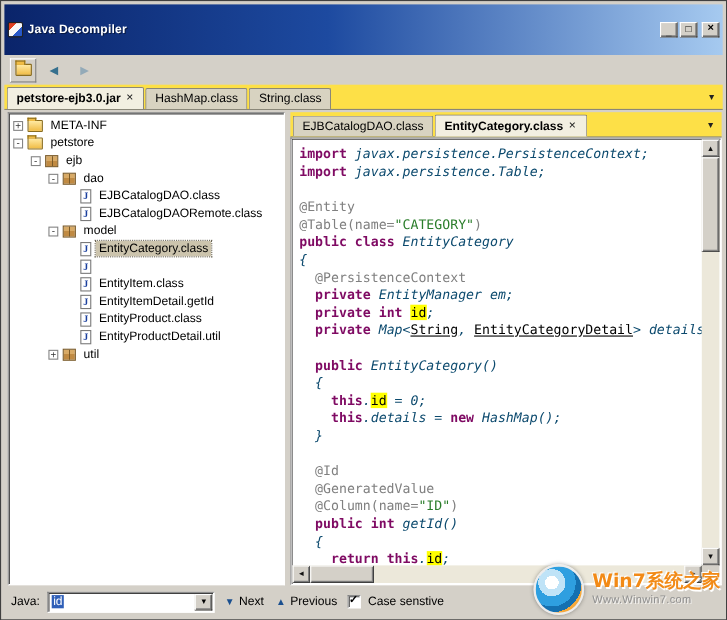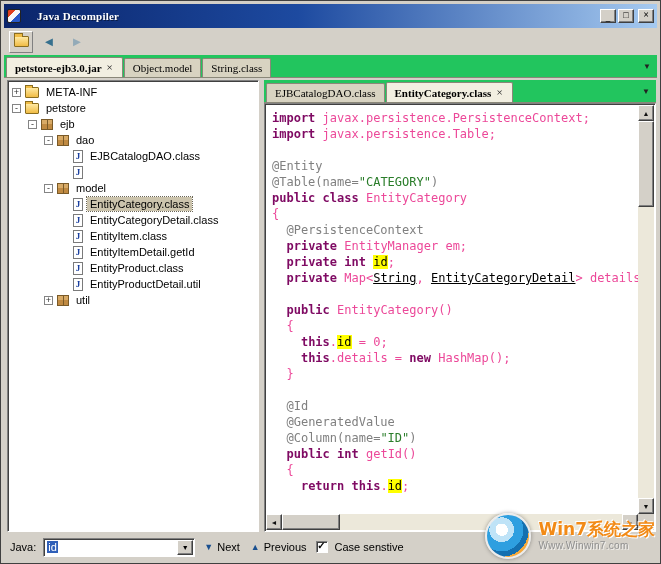--- a/index.html
+++ b/index.html
@@ -9,22 +9,22 @@
     background:#d4d0c8;border:1px solid #404040;padding:3px;
     display:flex;flex-direction:column;
     font-family:"Liberation Sans",sans-serif;font-size:11px;color:#000;
     overflow:hidden;
   }
   
   .raised{background:#d4d0c8;border:1px solid;border-color:#ffffff #404040 #404040 #ffffff;box-shadow:inset -1px -1px 0 #808080;}
   .sunken{border:1px solid;border-color:#808080 #ffffff #ffffff #808080;box-shadow:inset 1px 1px 0 #404040;}
   button{font-family:inherit;cursor:default;}
   
-  .titlebar{flex:0 0 19px;display:flex;align-items:center;gap:16px;padding:5px 3px;
-    background:linear-gradient(90deg,#0a246a 0%,#1d4aa0 45%,#a6caf0 100%);font-family:Liberation Serif, serif;}
+  .titlebar{flex:0 0 19px;display:flex;align-items:center;gap:4px;padding:16px 3px;
+    background:linear-gradient(90deg,#0a246a 0%,#1d4aa0 45%,#a6caf0 100%);}
   .app-icon{width:14px;height:14px;border-radius:2px;border:1px solid #222;
     background:linear-gradient(135deg,#e04020 0 30%,#f8f8f8 30% 62%,#2858c8 62%);}
   .title-text{flex:1;color:#fff;font-weight:bold;font-size:11px;letter-spacing:.2px;
     text-shadow:1px 1px 0 rgba(0,0,0,.45);white-space:nowrap;overflow:hidden;}
   .win-buttons{display:flex;gap:2px;}
   .winbtn{width:16px;height:14px;padding:0;display:flex;align-items:center;justify-content:center;
     font-size:9px;font-weight:bold;line-height:1;color:#000;}
   .winbtn .glyph{transform:translateY(-1px);}
   .winbtn.minimize .glyph{align-self:flex-end;transform:translateY(1px);}
   .winbtn.close{margin-left:2px;font-size:10px;}
@@ -34,21 +34,21 @@
   
   .toolbar{flex:0 0 27px;display:flex;align-items:center;gap:4px;padding:0 5px;}
   .toolbtn{width:24px;height:22px;display:flex;align-items:center;justify-content:center;padding:0;background:transparent;border:1px solid transparent;}
   .toolbtn.framed{background:#d4d0c8;border:1px solid;border-color:#fff #808080 #808080 #fff;}
   .ico-open{display:inline-block;width:15px;height:11px;position:relative;border:1px solid #8a6d1f;border-radius:1px;
     background:linear-gradient(#ffe9a2,#f0bc45);}
   .ico-open::before{content:'';position:absolute;top:-4px;left:-1px;width:7px;height:3px;background:#f0bc45;border:1px solid #8a6d1f;border-bottom:none;}
   .arrow-back{color:#36708e;font-size:13px;line-height:1;}
   .arrow-fwd{color:#93aab8;font-size:13px;line-height:1;}
   
-  .strip{display:flex;align-items:flex-end;background:#22c55e;border-bottom:1px solid #8a8778;padding:0 2px;position:relative;flex:0 0 23px;font-family:Liberation Serif, serif;}
+  .strip{display:flex;align-items:flex-end;background:#fde047;border-bottom:1px solid #8a8778;padding:0 2px;position:relative;flex:0 0 23px;}
   .tabs{display:flex;align-items:flex-end;height:100%;overflow:hidden;white-space:nowrap;}
   .tab{display:inline-flex;align-items:center;gap:4px;height:19px;padding:0 8px;margin:0 1px 0 0;
     background:#d8d3c1;border:1px solid #8a8778;border-bottom:none;border-radius:2px 2px 0 0;font-size:11px;}
   .tab.active{background:#f2efe1;font-weight:bold;height:21px;position:relative;z-index:2;margin-bottom:-1px;border-bottom:1px solid #f2efe1;}
   .tab-close{font-weight:normal;color:#222;font-size:11px;line-height:1;padding:0 1px;}
   .overflow-btn{margin-left:auto;align-self:center;width:16px;height:14px;background:transparent;border:none;padding:0;font-size:8px;color:#222;}
   
   .content{flex:1;display:flex;min-height:0;padding:2px 1px 2px 3px;}
   .tree-panel{flex:0 0 252px;background:#fff;overflow:hidden;padding-top:3px;}
   .tree-row{height:16px;display:flex;align-items:center;white-space:nowrap;}
@@ -68,21 +68,21 @@
   .splitter{flex:0 0 5px;}
   .right-panel{flex:1;display:flex;flex-direction:column;min-width:0;}
   
   .code-wrap{flex:1;position:relative;background:#fff;overflow:hidden;}
   .code{position:absolute;top:1px;left:1px;right:17px;bottom:17px;overflow:hidden;padding:5px 0 0 6px;
     font-family:"DejaVu Sans Mono",monospace;font-size:12px;line-height:16px;white-space:pre;}
   .code-line{height:16px;}
   .tok-k{color:#7f0a63;font-weight:bold;}
   .tok-a{color:#808080;}
   .tok-s{color:#2a7d2a;}
-  .tok-p{color:#ec4899;}
+  .tok-p{color:#0c4a6e;font-style:italic;}
   .tok-h{background:#ffff00;color:#000;}
   .tok-u{color:#000;text-decoration:underline;}
   
   .vsb{position:absolute;top:1px;right:1px;bottom:17px;width:16px;background:#ece8da;}
   .hsb{position:absolute;left:1px;right:17px;bottom:1px;height:16px;background:#ece8da;}
   .sb-corner{position:absolute;right:1px;bottom:1px;width:16px;height:16px;background:#d4d0c8;}
   .sbtn{position:absolute;width:16px;height:16px;display:flex;align-items:center;justify-content:center;font-size:7px;color:#111;padding:0;}
   .sbtn.up{top:0;left:0;} .sbtn.down{bottom:0;left:0;}
   .sbtn.left{left:0;top:0;} .sbtn.right{right:0;top:0;}
   .vthumb{position:absolute;left:0;top:16px;width:16px;height:86px;}
@@ -140,21 +140,21 @@
       </button>
   </div>
 
   <div class="strip">
     <div class="tabs" id="jar-tabs">
         <div class="tab active">
           <span class="tab-label">petstore-ejb3.0.jar</span>
           <span class="tab-close">×</span>
         </div>
         <div class="tab">
-          <span class="tab-label">Object.model</span>
+          <span class="tab-label">HashMap.class</span>
         </div>
         <div class="tab">
           <span class="tab-label">String.class</span>
         </div>
       </div>
     <button class="overflow-btn"><span>▼</span></button>
   </div>
 
   <div class="content">
     <div class="tree-panel sunken" id="tree">
@@ -179,35 +179,35 @@
           <span class="tree-label">dao</span>
         </div>
         <div class="tree-row" style="padding-left: 52px;">
           <span class="expander-gap"></span>
           <span class="ico ico-class">J</span>
           <span class="tree-label">EJBCatalogDAO.class</span>
         </div>
         <div class="tree-row" style="padding-left: 52px;">
           <span class="expander-gap"></span>
           <span class="ico ico-class">J</span>
+          <span class="tree-label">EJBCatalogDAORemote.class</span>
         </div>
         <div class="tree-row" style="padding-left: 36px;">
           <span class="expander">-</span>
           <span class="ico ico-package"></span>
           <span class="tree-label">model</span>
         </div>
         <div class="tree-row" style="padding-left: 52px;">
           <span class="expander-gap"></span>
           <span class="ico ico-class">J</span>
           <span class="tree-label selected">EntityCategory.class</span>
         </div>
         <div class="tree-row" style="padding-left: 52px;">
           <span class="expander-gap"></span>
           <span class="ico ico-class">J</span>
-          <span class="tree-label">EntityCategoryDetail.class</span>
         </div>
         <div class="tree-row" style="padding-left: 52px;">
           <span class="expander-gap"></span>
           <span class="ico ico-class">J</span>
           <span class="tree-label">EntityItem.class</span>
         </div>
         <div class="tree-row" style="padding-left: 52px;">
           <span class="expander-gap"></span>
           <span class="ico ico-class">J</span>
           <span class="tree-label">EntityItemDetail.getId</span>

